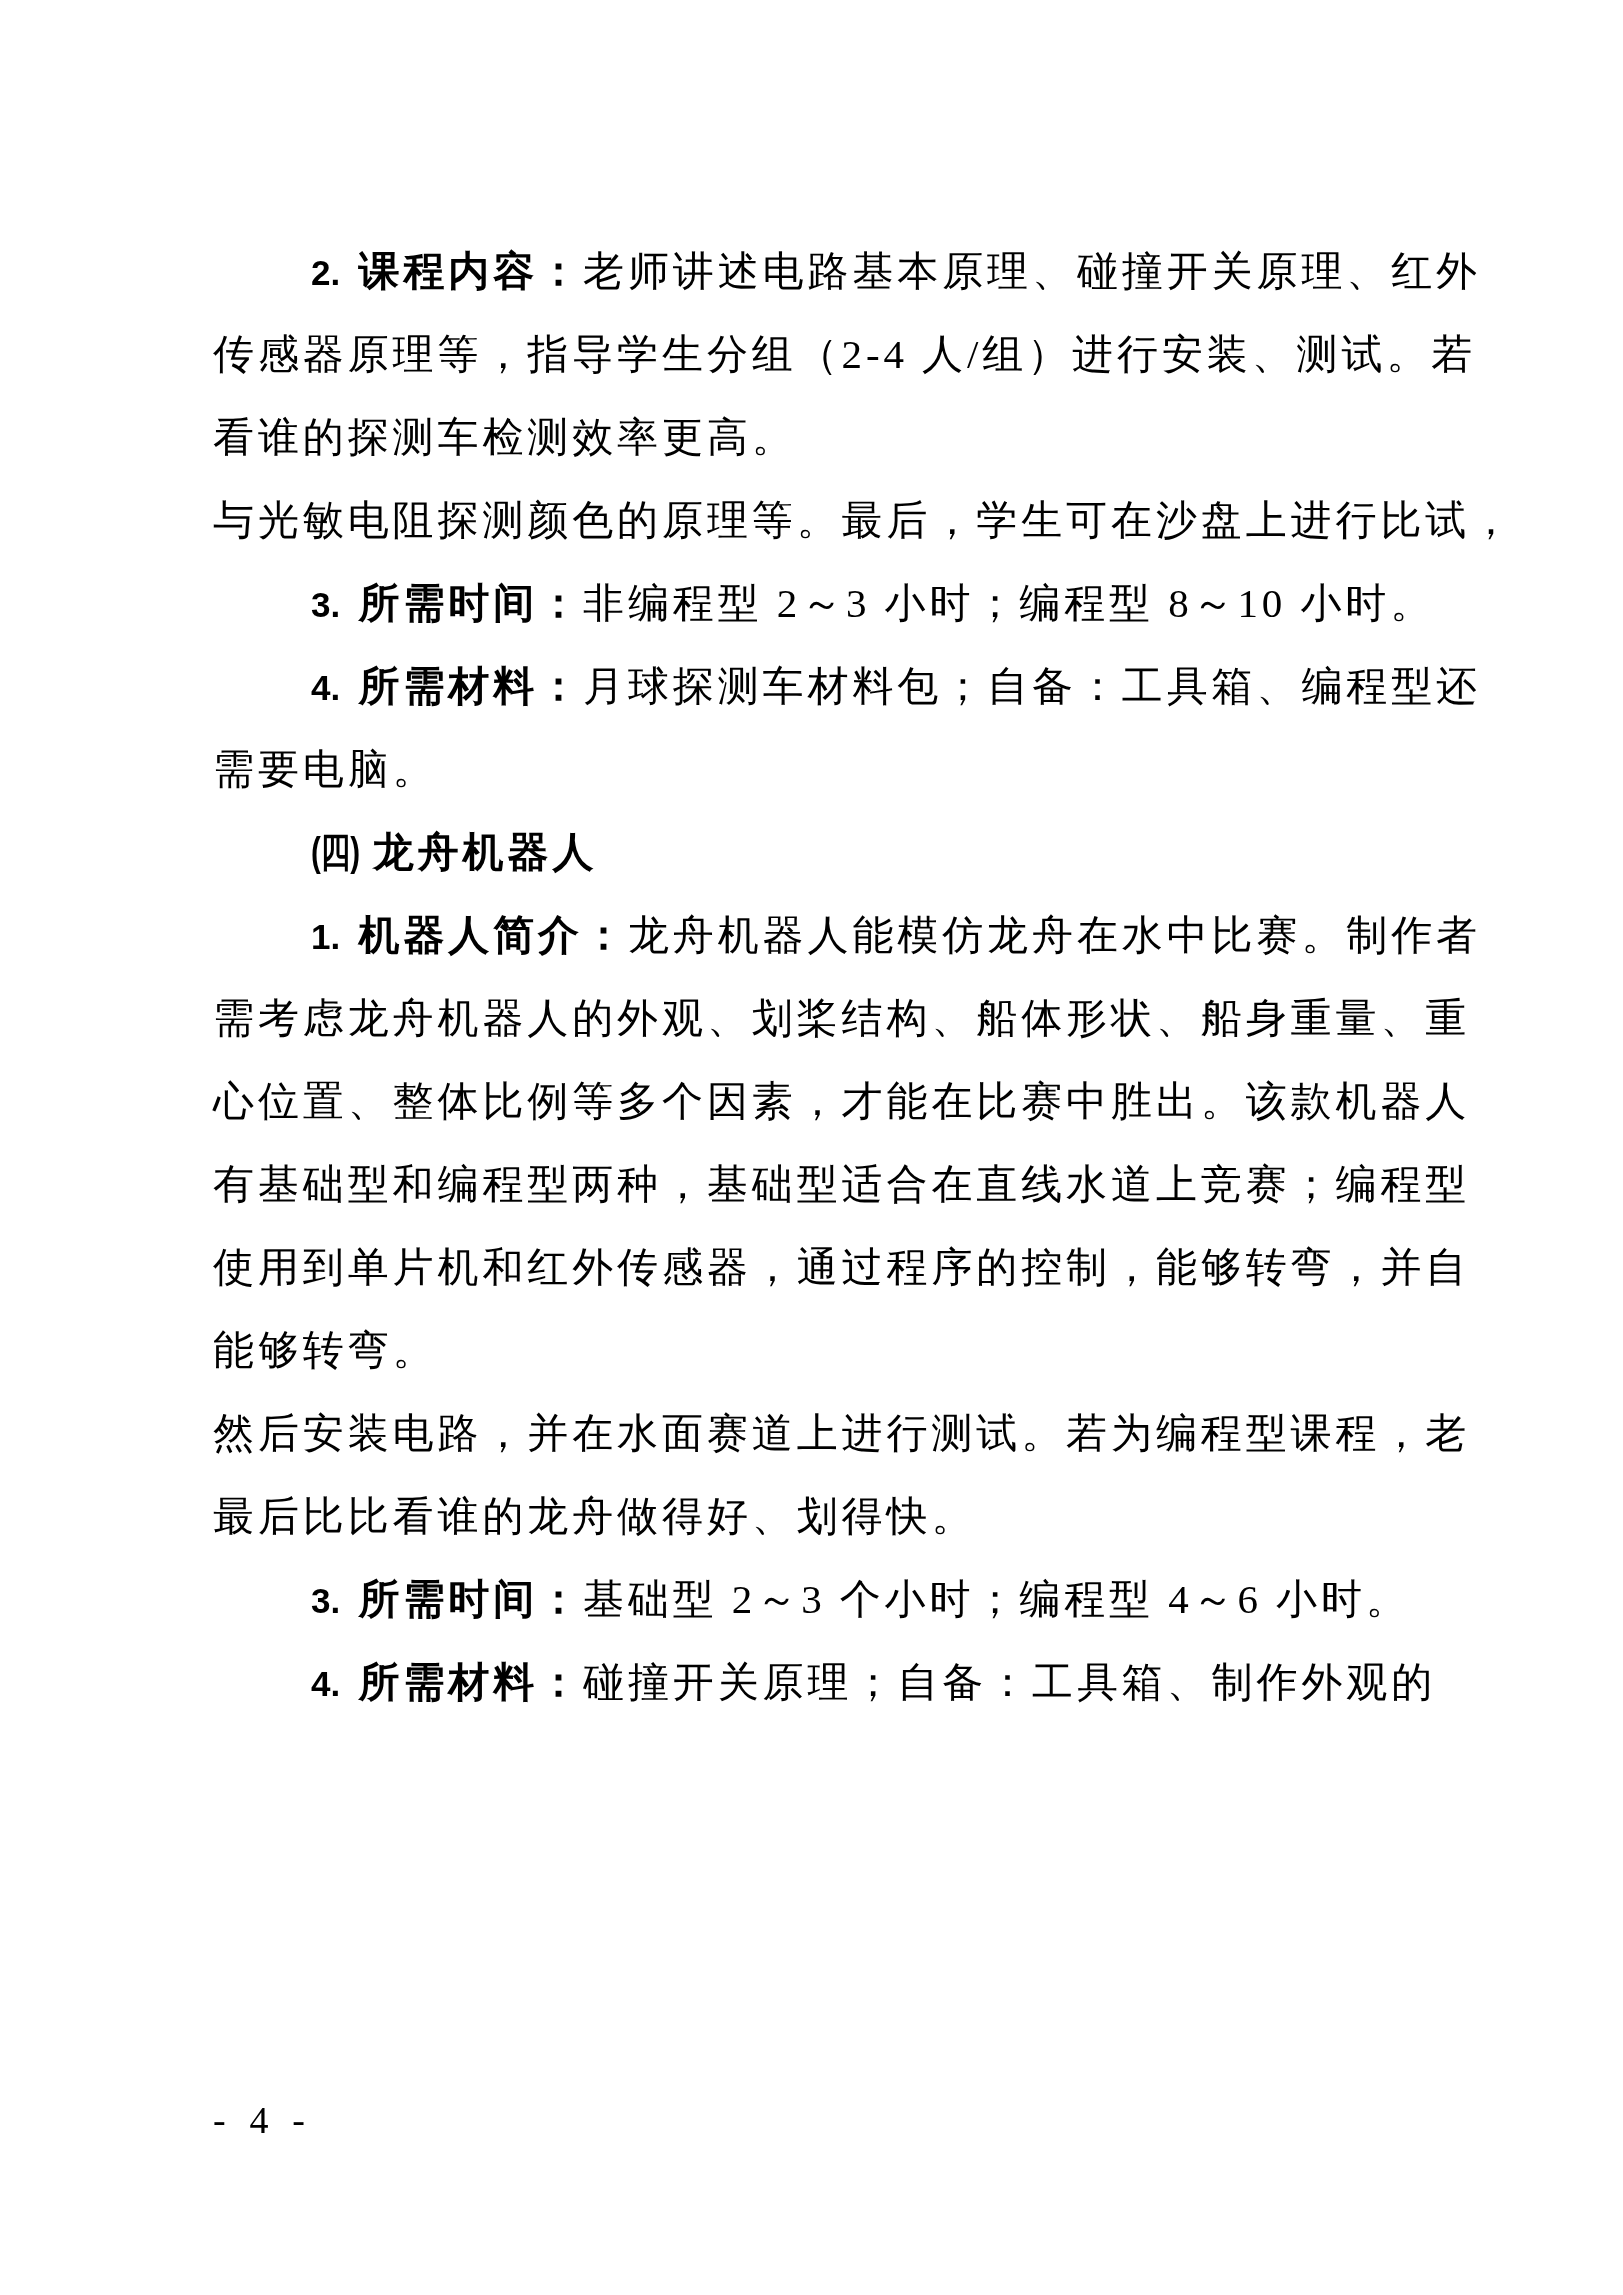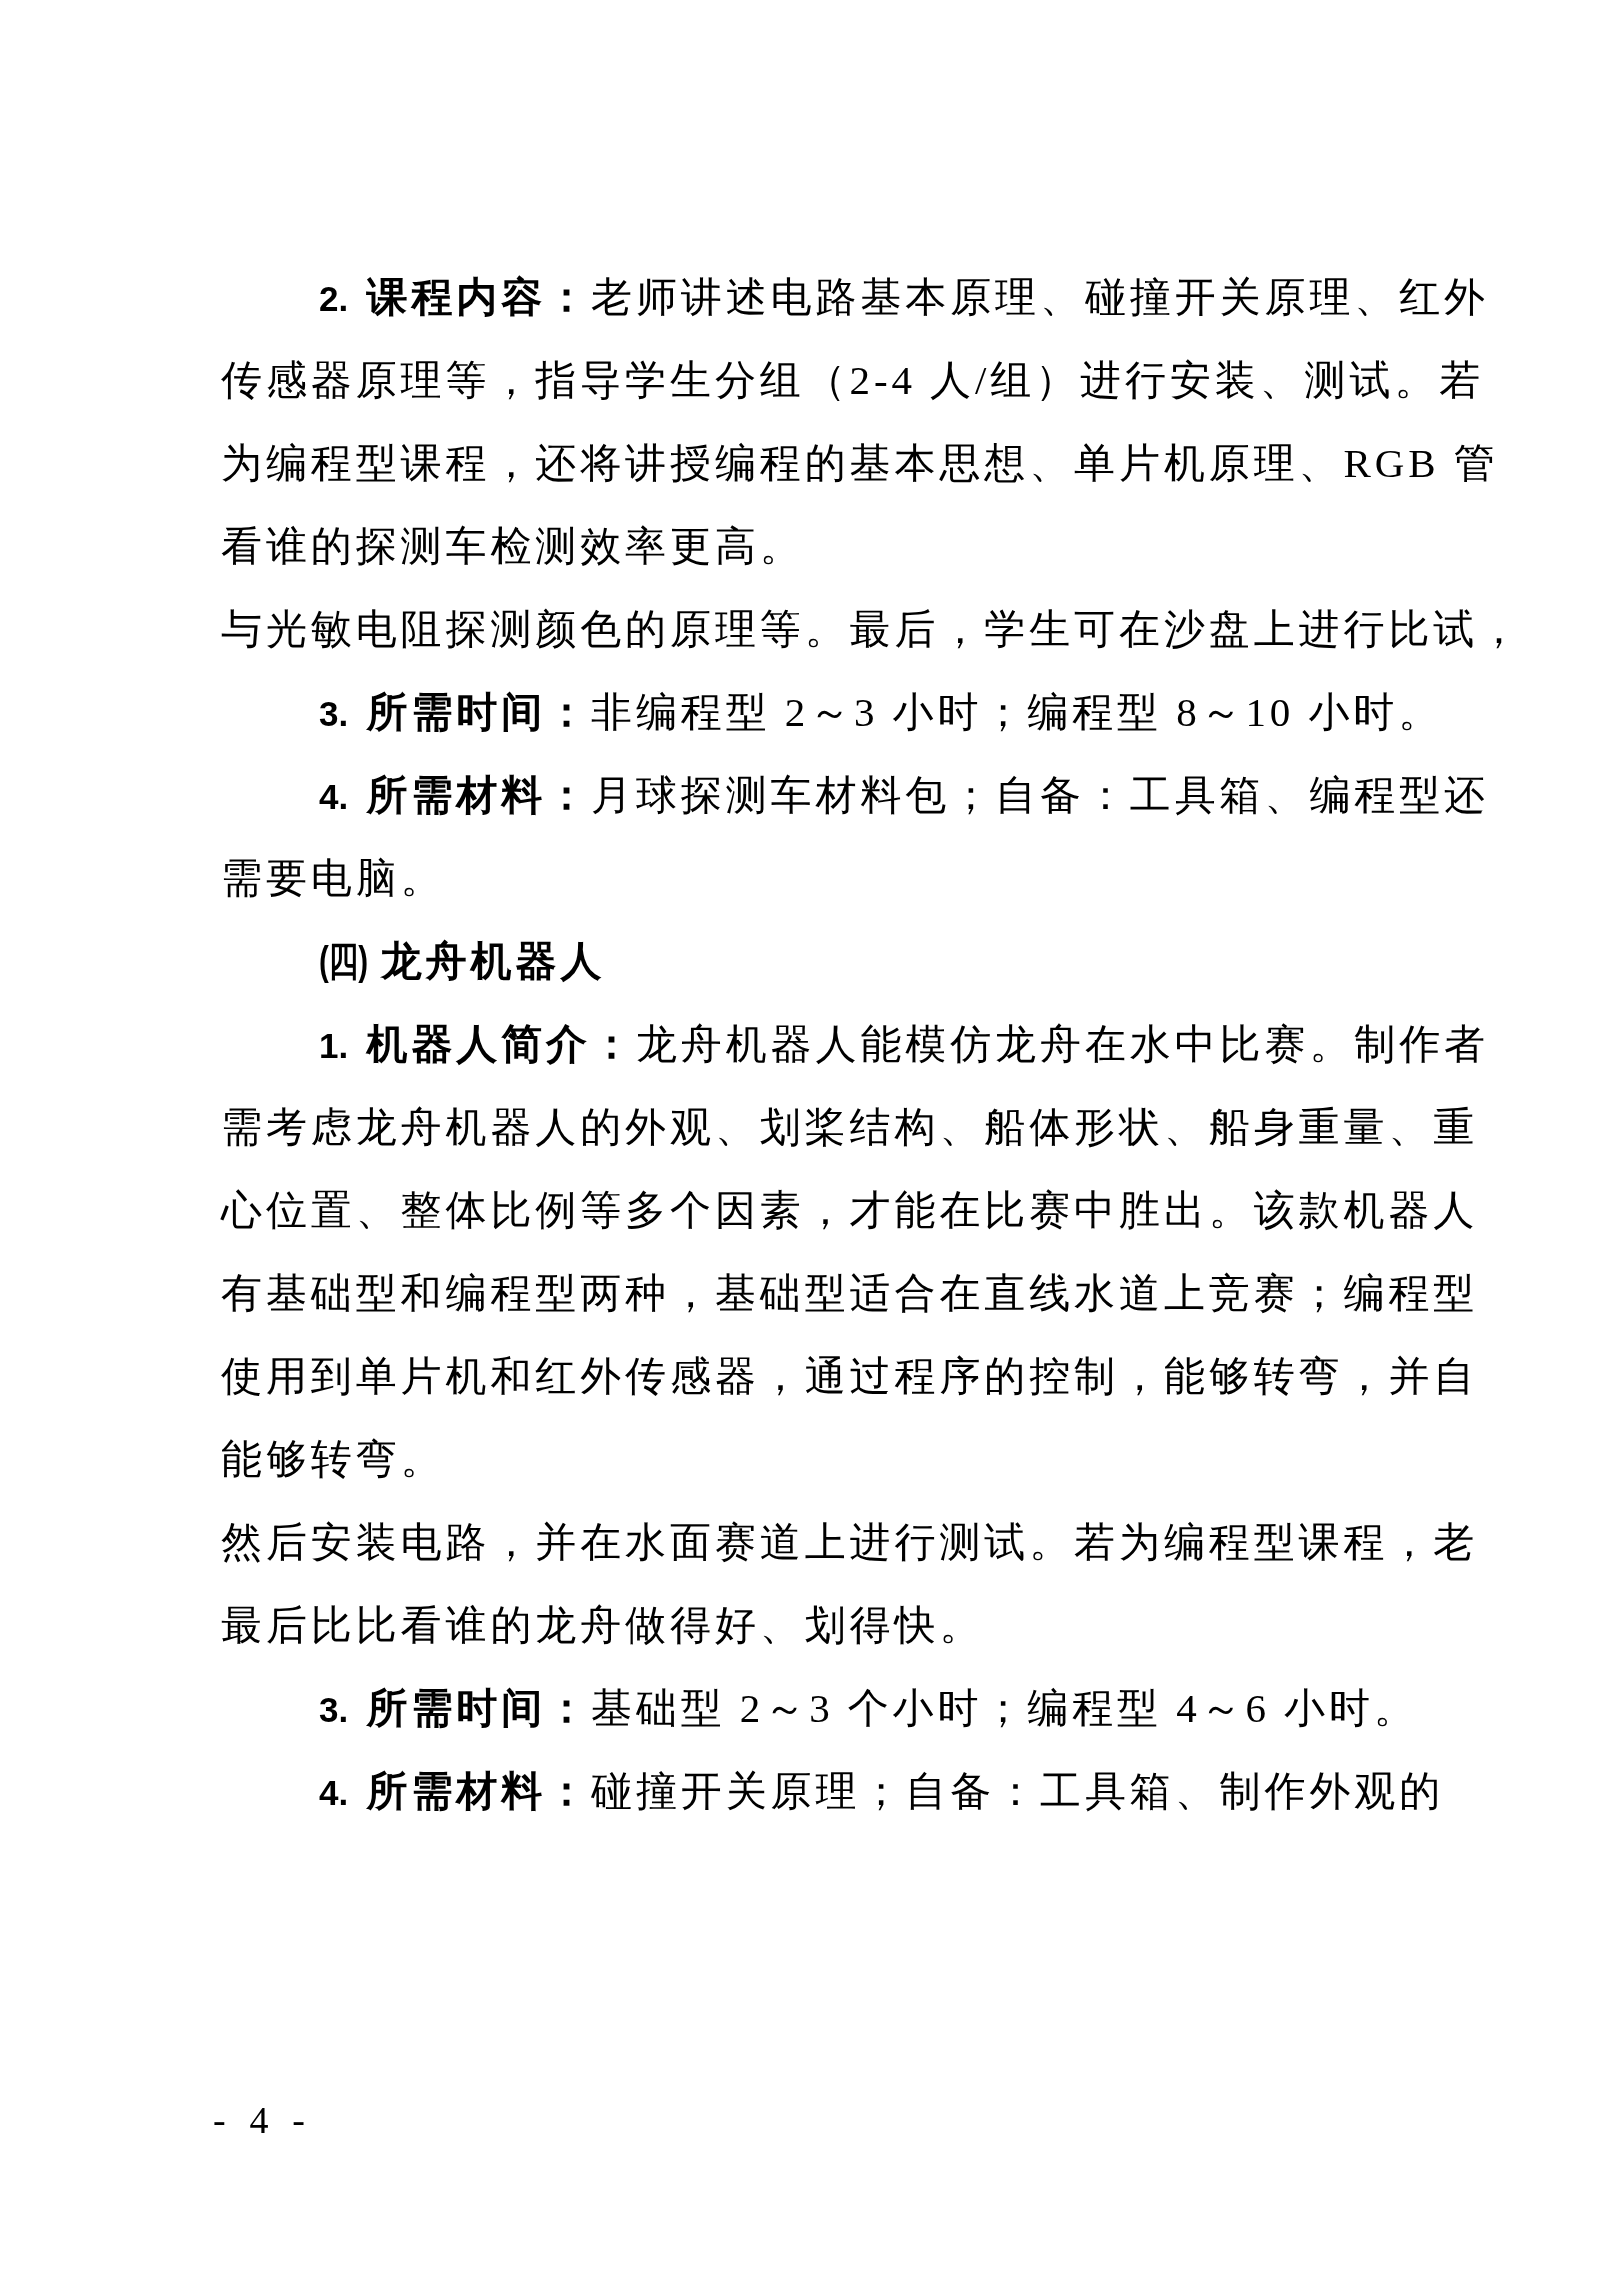--- a/index.html
+++ b/index.html
@@ -11,23 +11,22 @@
     position: relative;
     width: 1623px;
     height: 2295px;
     background: #ffffff;
     color: #000000;
     overflow: hidden;
   }
   .content {
     position: absolute;
     left: 213px;
-    top: 256px;
+    top: 230px;
     width: 1229px;
-    margin-left: 8px;
   }
   .line {
     height: 83px;
     line-height: 83px;
     font-size: 41px;
     letter-spacing: 3.9px;
     white-space: nowrap;
     color: #000000;
     font-family: "Liberation Serif", serif;
   }
@@ -74,21 +73,20 @@
 </head>
 <body>
 
 <div class="page">
   <main class="content">
 
     <div class="line indent">
       <span class="num">2.</span><span class="label">课程内容：</span><span class="rest">老师讲述电路基本原理、碰撞开关原理、红外</span>
     </div>
     <div class="line"><span>传感器原理等，指导学生分组（2-4 人/组）进行安装、测试。若</span></div>
-    <div class="line"><span>为编程型课程，还将讲授编程的基本思想、单片机原理、RGB 管</span></div>
     <div class="line"><span>看谁的探测车检测效率更高。</span></div>
     <div class="line"><span>与光敏电阻探测颜色的原理等。最后，学生可在沙盘上进行比试，</span></div>
 
     <div class="line indent">
       <span class="num">3.</span><span class="label">所需时间：</span><span class="rest">非编程型 2～3 小时；编程型 8～10 小时。</span>
     </div>
 
     <div class="line indent">
       <span class="num">4.</span><span class="label">所需材料：</span><span class="rest">月球探测车材料包；自备：工具箱、编程型还</span>
     </div>

